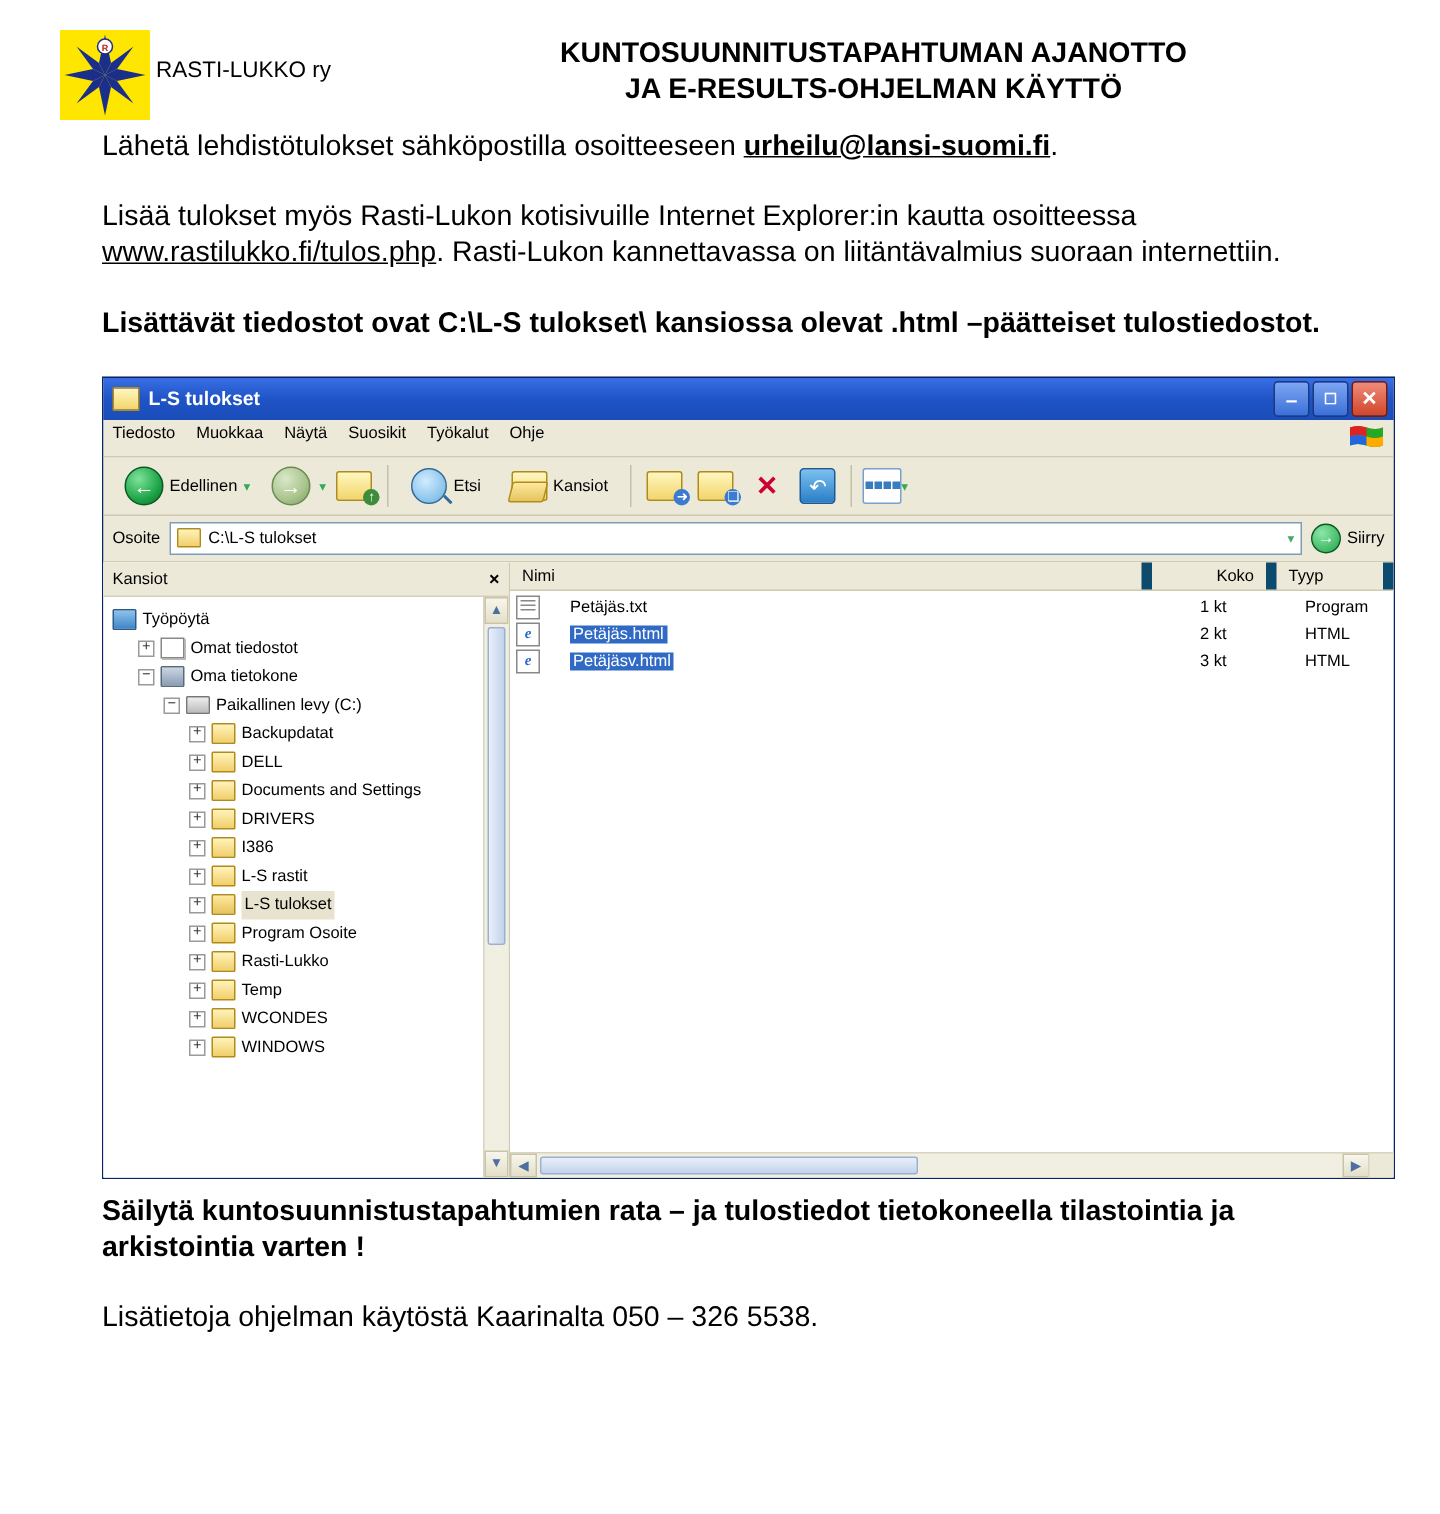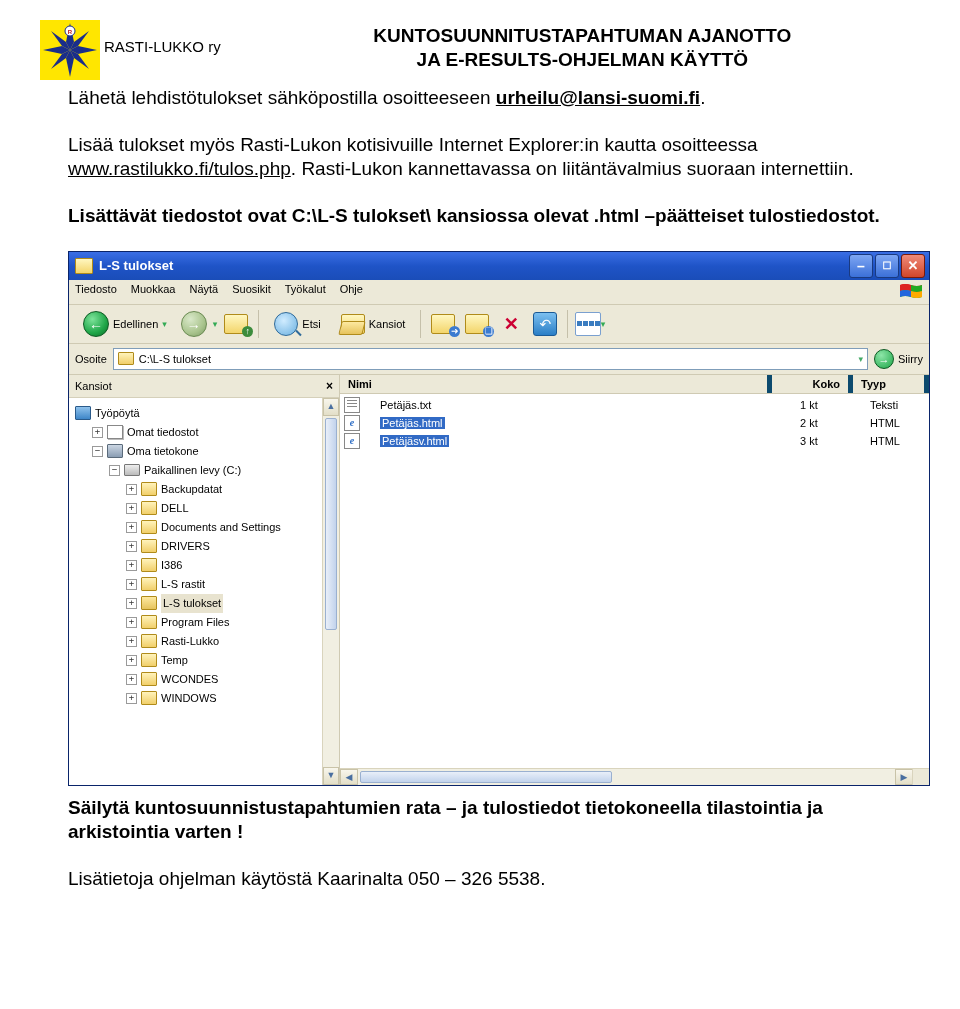--- a/index.html
+++ b/index.html
@@ -143,21 +143,21 @@
   .tree .ind1{padding-left:0;}
   .tree .ind2{padding-left:17px;}
   .tree .ind3{padding-left:34px;}
   .tree .ind4{padding-left:51px;}
   .vscroll{position:absolute;right:0;top:0;bottom:0;width:16px;background:#f1efe2;border-left:1px solid #d9d4bd;}
   .vscroll .arr{height:16px;background:linear-gradient(#f8f6ec,#e3dfc8);border:1px solid #c9c3a8;color:#4a6fa0;font-size:9px;text-align:center;line-height:14px;}
   .vscroll .thumb{margin:2px;height:210px;background:linear-gradient(90deg,#e9eff9,#c2d3ec);border:1px solid #9ab0d0;border-radius:2px;}
   
   .rightpane{flex:1;display:flex;flex-direction:column;position:relative;}
   .cols{display:flex;background:#ece9d8;border-bottom:1px solid #cfcab3;font-size:11px;}
-  .cols div{padding:3px 8px;border-right:5px solid #0c4a6e;font-weight:bold;}
+  .cols div{padding:3px 8px;border-right:7px solid #0c4a6e;}
   .cols .c1{flex:1;}
   .cols .c2{width:60px;text-align:right;}
   .cols .c3{width:55px;}
   .filelist{padding:2px 4px;font-size:11px;}
   .filelist .frow{display:flex;align-items:center;height:18px;gap:4px;}
   .filelist .fname{flex:1;display:flex;align-items:center;gap:20px;}
   .filelist .fsize{width:60px;text-align:left;padding-right:6px;}
   .filelist .ftype{width:55px;}
   .txt-i{width:14px;height:14px;background:#fff;border:1px solid #888;position:relative;}
   .txt-i::before{content:"";position:absolute;left:2px;top:2px;right:2px;height:1px;background:#888;box-shadow:0 3px 0 #888,0 6px 0 #888;}
@@ -385,21 +385,21 @@
                 <span class="ticon">
                   <span class="fld sel"></span>
                 </span>
                 <span class="lbl sel">L-S tulokset</span>
               </div>
               <div class="row ind4">
                 <span class="sq">+</span>
                 <span class="ticon">
                   <span class="fld"></span>
                 </span>
-                <span class="lbl">Program Files</span>
+                <span class="lbl">Program Osoite</span>
               </div>
               <div class="row ind4">
                 <span class="sq">+</span>
                 <span class="ticon">
                   <span class="fld"></span>
                 </span>
                 <span class="lbl">Rasti-Lukko</span>
               </div>
               <div class="row ind4">
                 <span class="sq">+</span>
@@ -437,21 +437,21 @@
           <div class="c2">Koko</div>
           <div class="c3">Tyyp</div>
         </div>
         <div class="filelist" id="filelist">
             <div class="frow">
               <div class="fname">
                 <span class="txt-i"></span>
                 <span>Petäjäs.txt</span>
               </div>
               <div class="fsize">1 kt</div>
-              <div class="ftype">Teksti</div>
+              <div class="ftype">Program</div>
             </div>
             <div class="frow">
               <div class="fname">
                 <span class="ie-i">
                   <span>e</span>
                 </span>
                 <span class="sel-f">Petäjäs.html</span>
               </div>
               <div class="fsize">2 kt</div>
               <div class="ftype">HTML</div>

